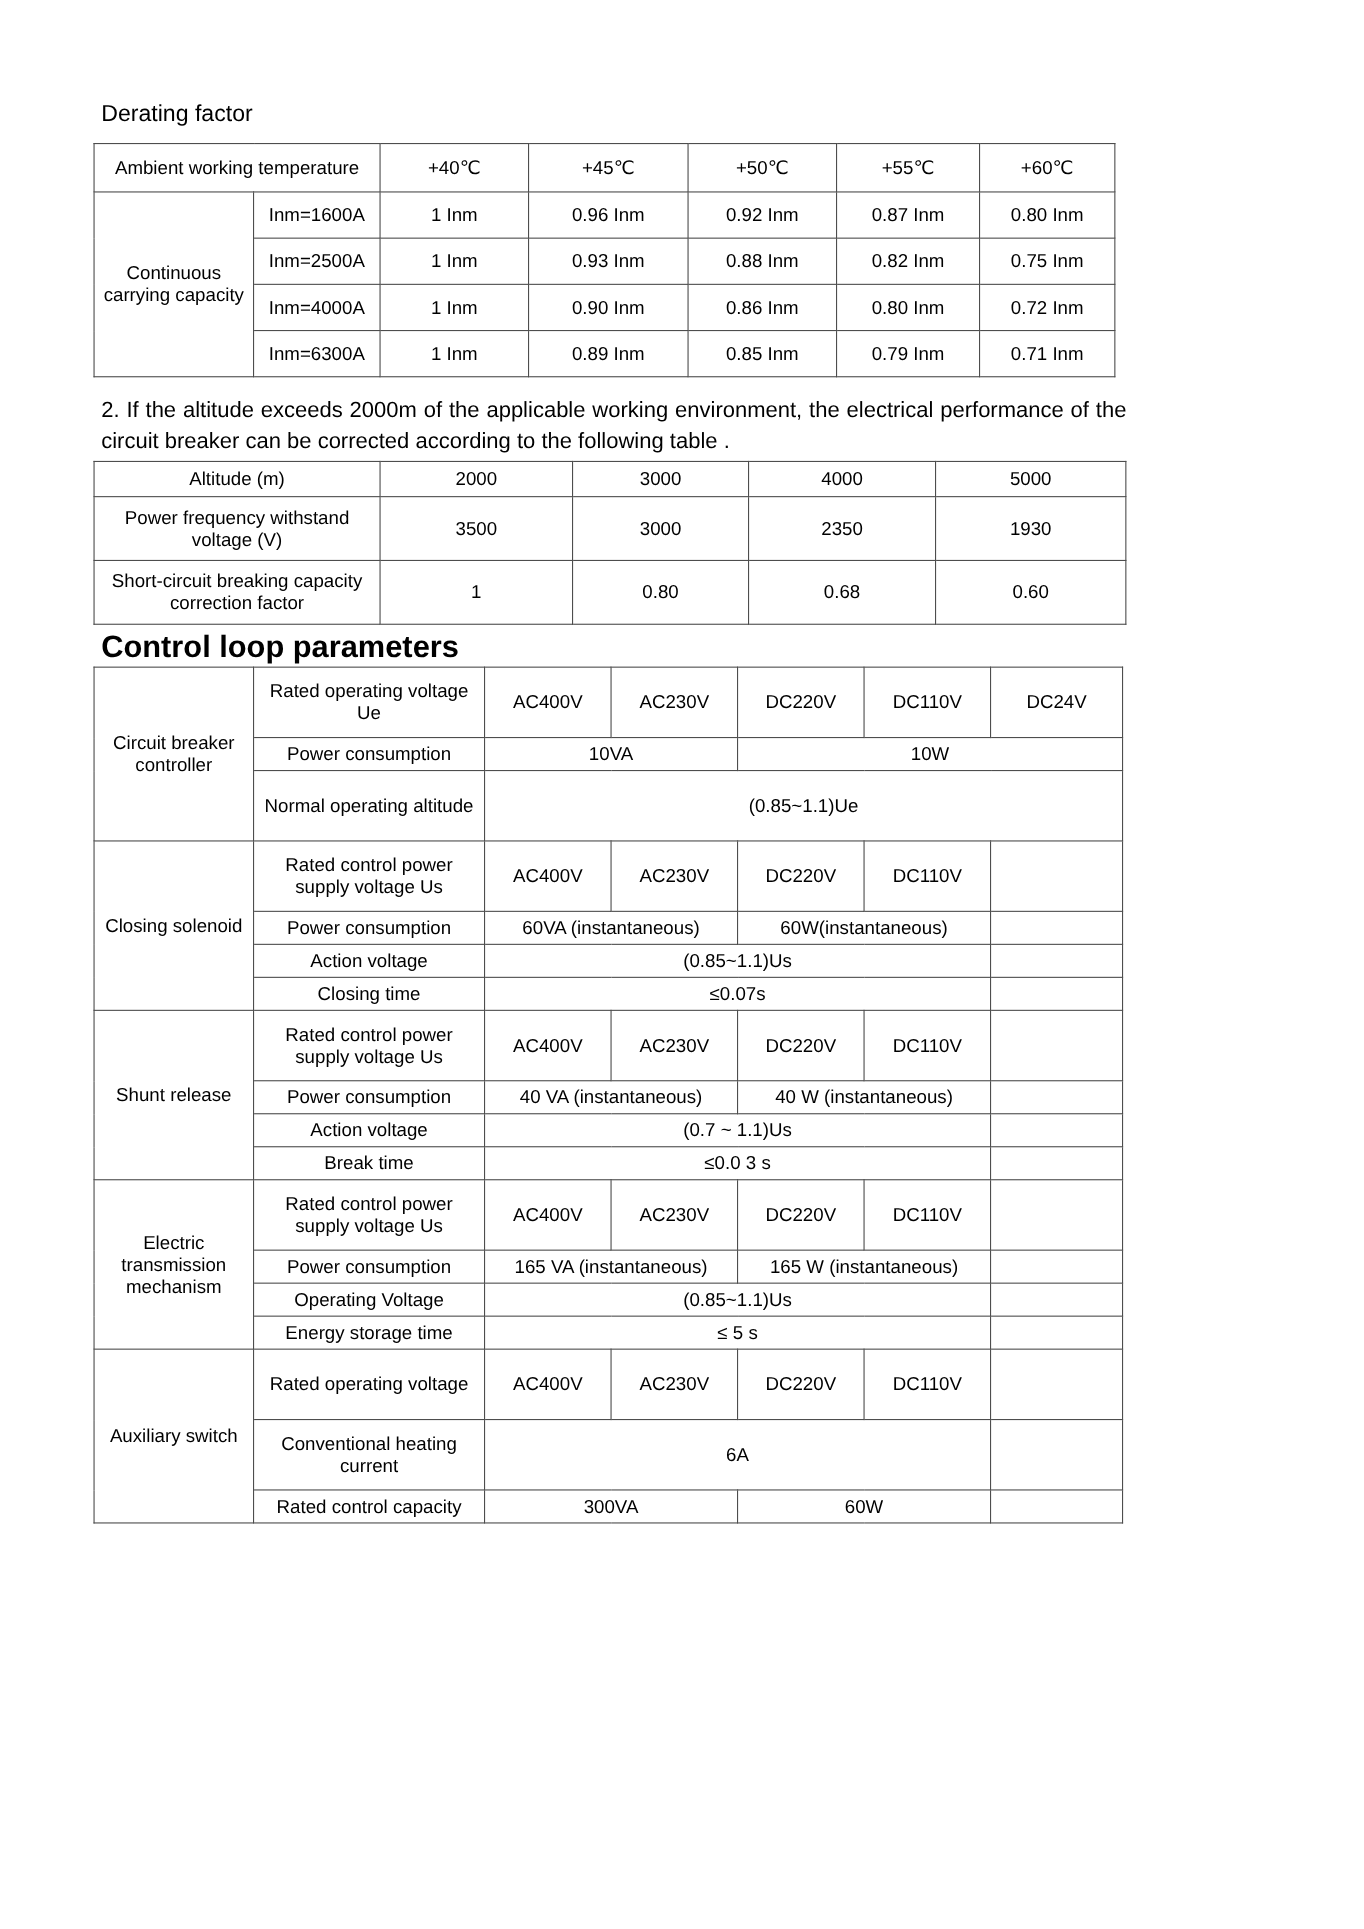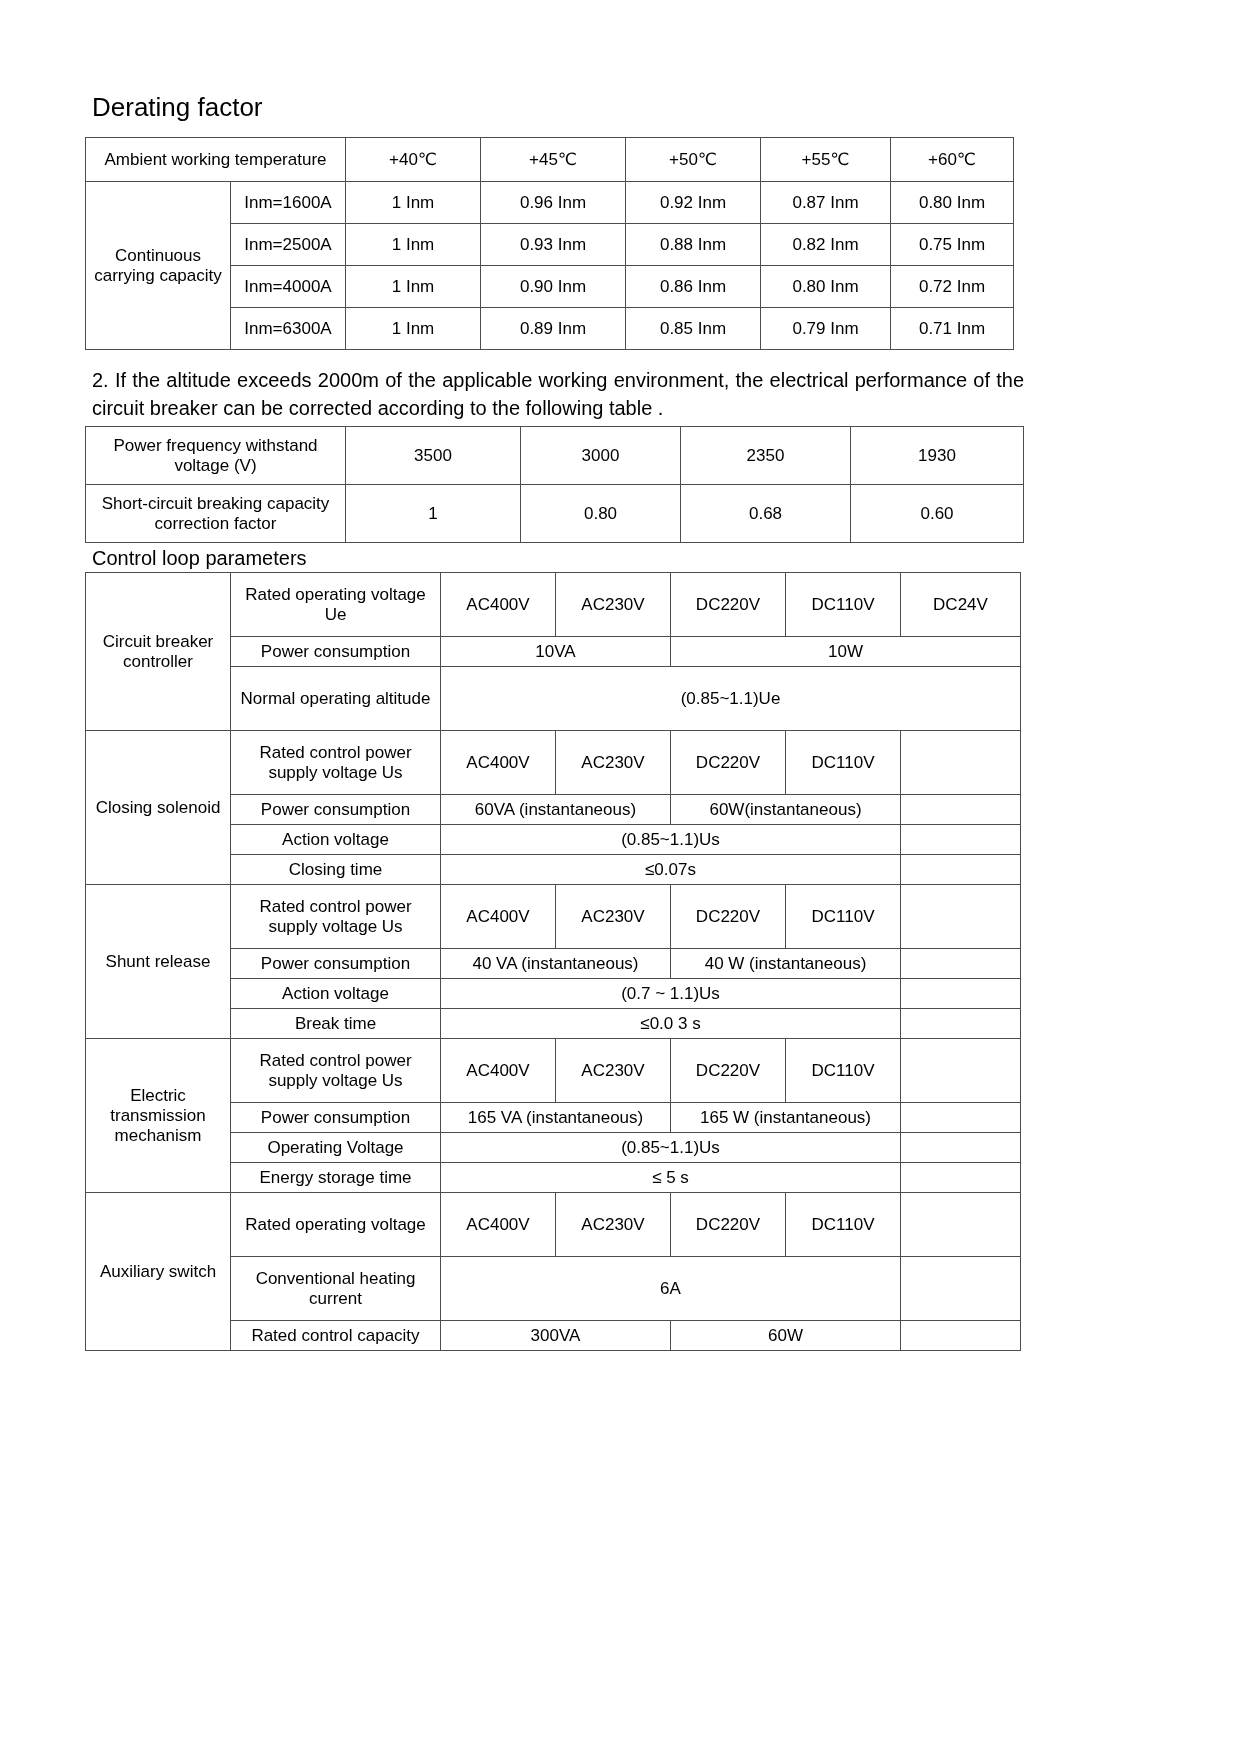--- a/index.html
+++ b/index.html
@@ -4,24 +4,24 @@
 <style>
   * { margin: 0; padding: 0; box-sizing: border-box; }
   html, body { background: #ffffff; }
   body {
     width: 1240px; height: 1754px;
     font-family: "Liberation Sans", "DejaVu Sans", sans-serif;
     color: #000;
   }
   .page { padding: 92px 0 0 85px; }
   .doc-title {
-    font-size: 26px; font-weight: 400; margin: 0 0 14px 7px; color: #000;
+    font-size: 21px; font-weight: 400; margin: 0 0 14px 7px; color: #000;
   }
   .section-title {
-    font-size: 20px; font-weight: 400; margin: 4px 0 2px 7px; color: #000;
+    font-size: 28px; font-weight: 700; margin: 4px 0 2px 7px; color: #000;
   }
   .body-text {
     width: 932px; margin: 0 0 4px 7px;
     font-size: 20px; line-height: 1.4; text-align: justify;
     text-justify: inter-word; color: #000;
   }
   .body-text + table { margin-top: 2px; }
   table.grid { border-collapse: collapse; table-layout: fixed; }
   table.grid td {
     border: 1.5px solid #4d4d4d;
@@ -105,20 +105,27 @@
 
   <table class="grid">
     <colgroup>
       <col style="width:260px">
         <col style="width:175px">
         <col style="width:160px">
       <col style="width:170px">
         <col style="width:173px">
     </colgroup>
     <tbody>
+      <tr class="rh-s">
+        <td>Altitude (m)</td>
+        <td>2000</td>
+        <td>3000</td>
+        <td>4000</td>
+        <td>5000</td>
+      </tr>
       <tr class="rh-2l">
         <td>Power frequency withstand voltage (V)</td>
         <td>3500</td>
         <td>3000</td>
         <td>2350</td>
         <td>1930</td>
       </tr>
       <tr class="rh-2l">
         <td>Short-circuit breaking capacity correction factor</td>
         <td>1</td>

